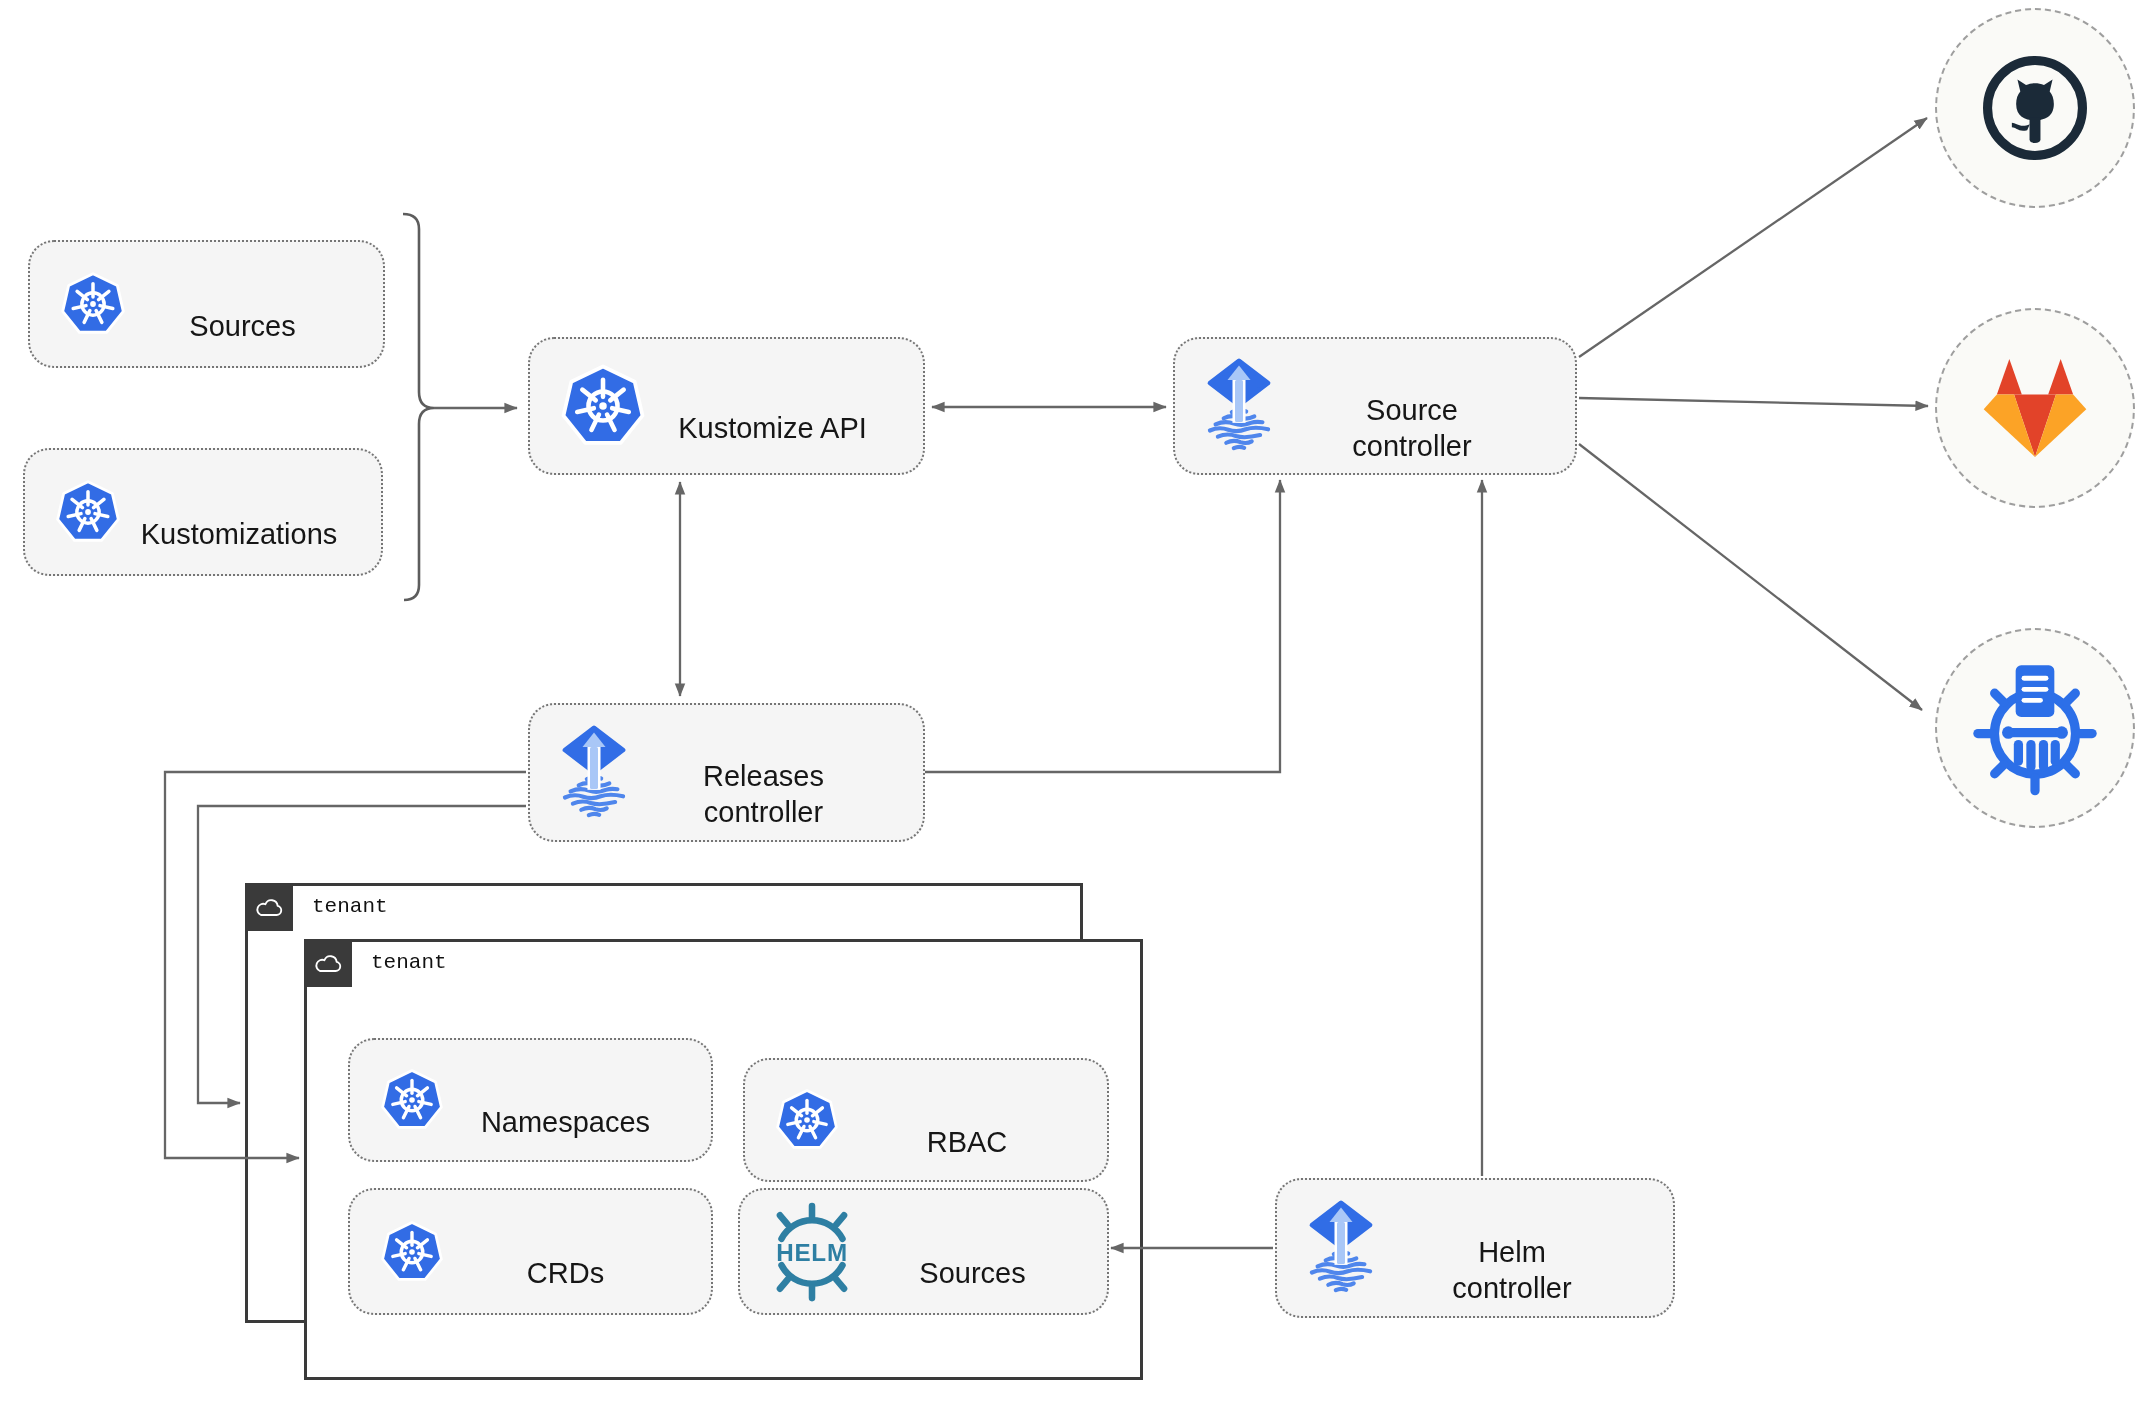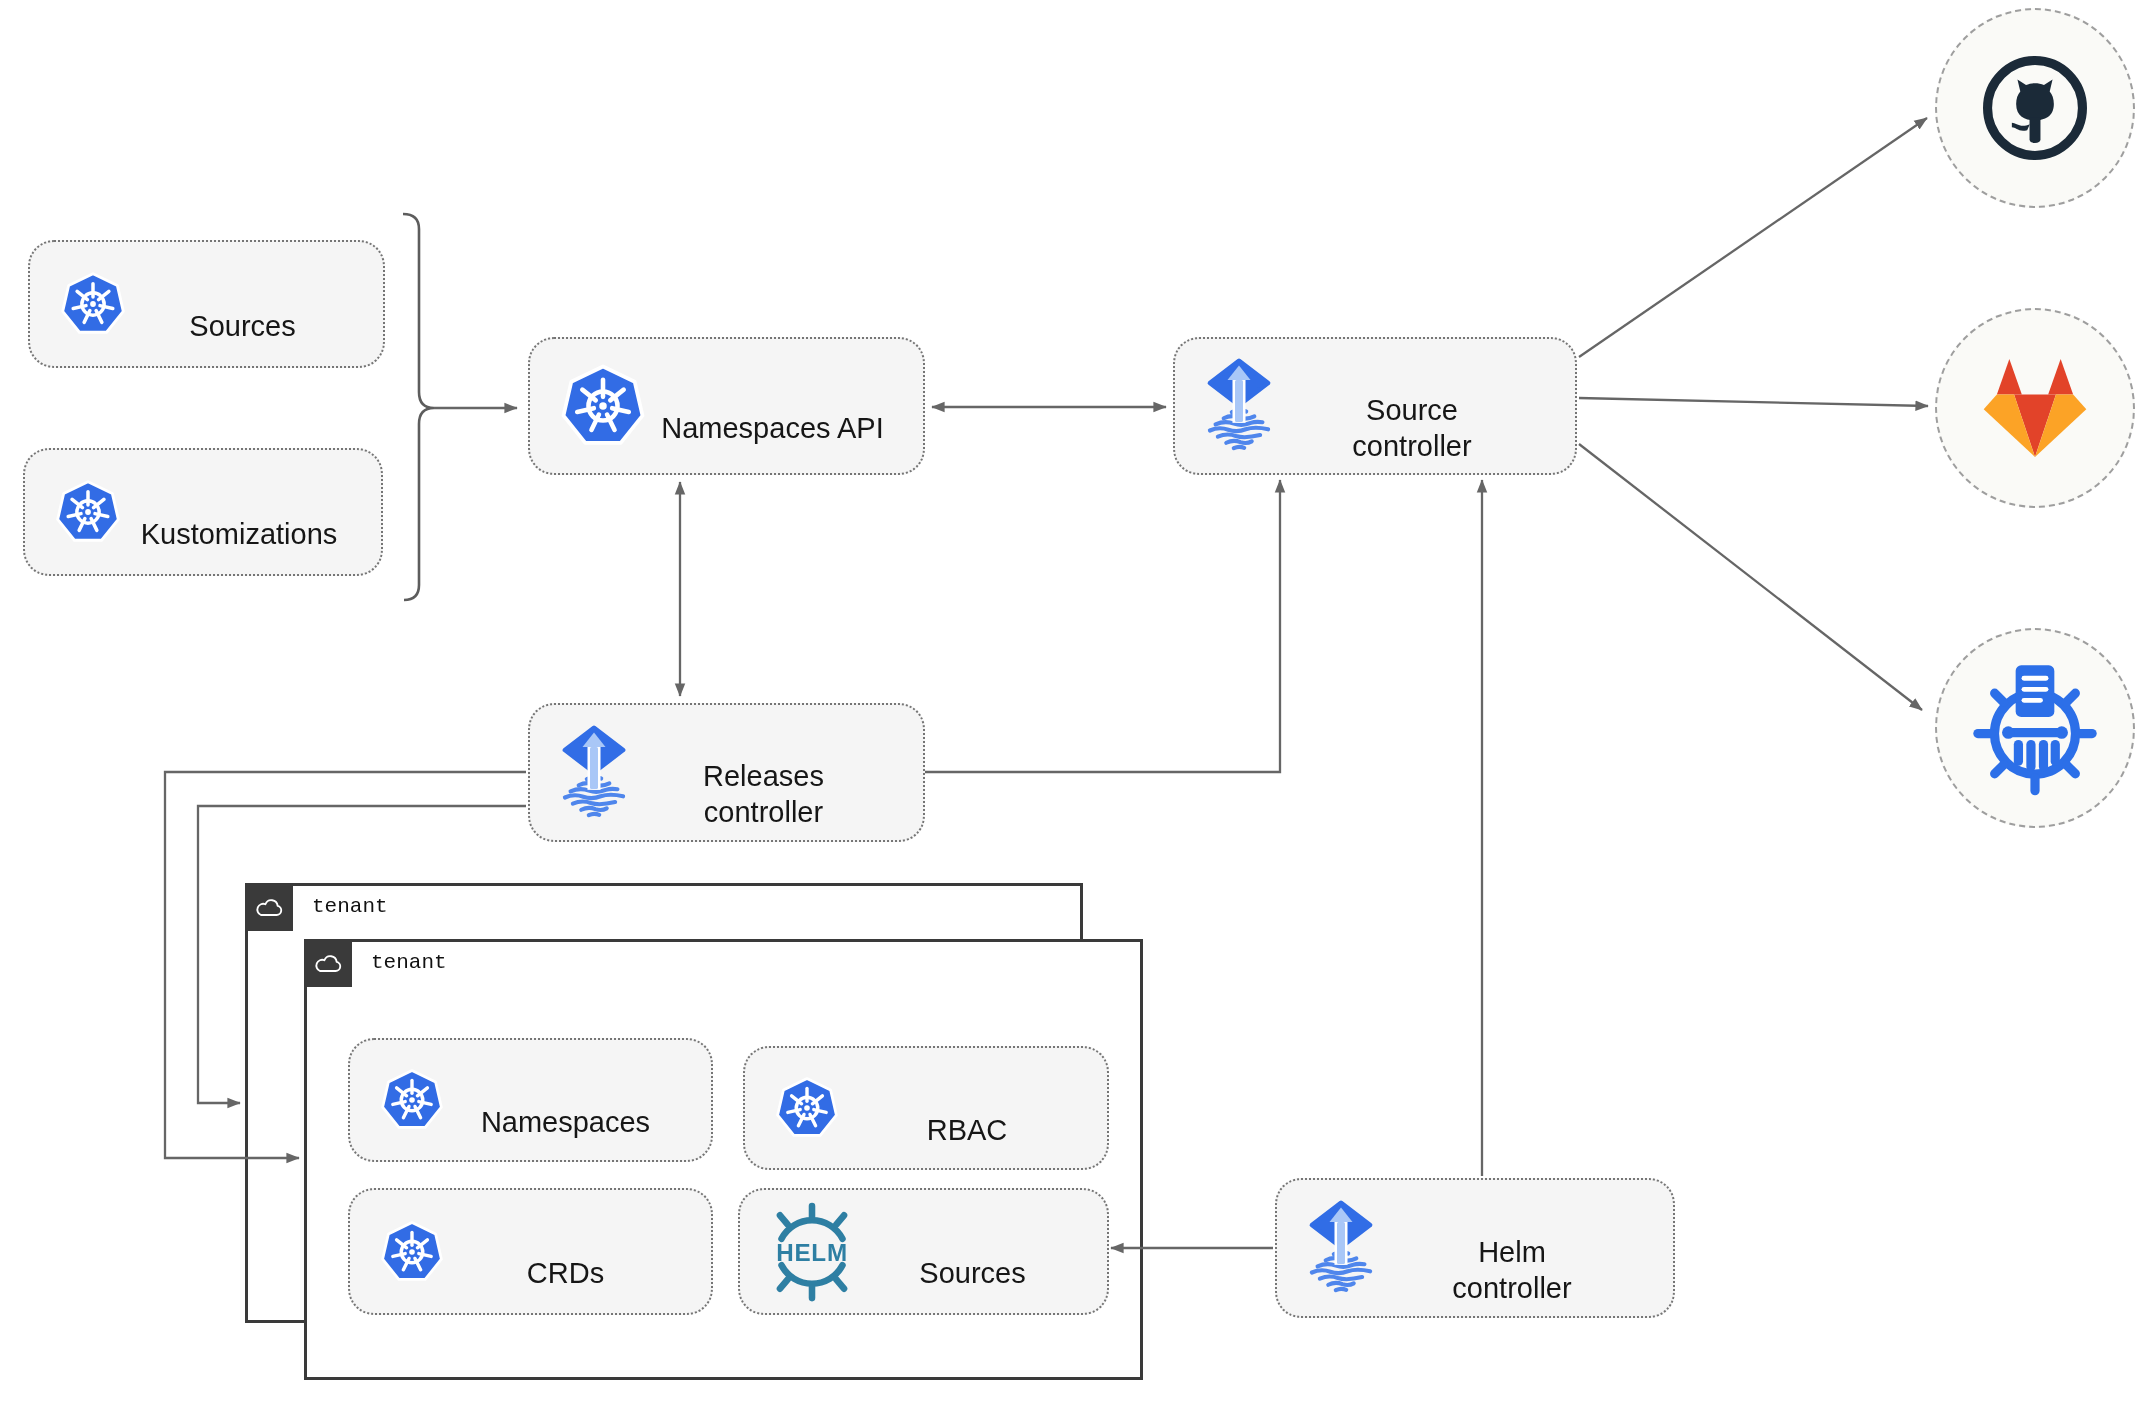--- a/index.html
+++ b/index.html
@@ -93,21 +93,21 @@
             <line x1="11.7" y1="24.9" x2="14.5" y2="19.2"></line>
               <line x1="6.4" y1="18.2" x2="12.6" y2="16.8"></line>
             <line x1="8.3" y1="9.9" x2="13.3" y2="13.9"></line>
           </g>
           <circle class="k8s-hub" cx="16" cy="16" r="1.4"></circle>
         </svg>
       </span>
       <span class="lbl">Namespaces</span>
     </div>
 
-    <div class="node" style="left:436px;top:104px;width:366px;height:124px;gap:12px;">
+    <div class="node" style="left:436px;top:116px;width:366px;height:124px;gap:12px;">
       <span class="icon">
         <svg viewBox="0 0 32 32" width="64" height="64">
           <polygon class="k8s-hept" points="16,1.3 27.8,7 30.7,19.6 22.6,29.7 9.4,29.7 1.3,19.6 4.2,7"></polygon>
           <g class="k8s-wheel">
             <circle cx="16" cy="16" r="5.4"></circle>
             <line x1="16" y1="6.2" x2="16" y2="12.6"></line>
               <line x1="23.7" y1="9.9" x2="18.7" y2="13.9"></line>
             <line x1="25.6" y1="18.2" x2="19.4" y2="16.8"></line>
               <line x1="20.3" y1="24.9" x2="17.5" y2="19.2"></line>
             <line x1="11.7" y1="24.9" x2="14.5" y2="19.2"></line>
@@ -210,21 +210,21 @@
             <line x1="23.7" y1="9.9" x2="18.7" y2="13.9"></line>
           <line x1="25.6" y1="18.2" x2="19.4" y2="16.8"></line>
             <line x1="20.3" y1="24.9" x2="17.5" y2="19.2"></line>
           <line x1="11.7" y1="24.9" x2="14.5" y2="19.2"></line>
             <line x1="6.4" y1="18.2" x2="12.6" y2="16.8"></line>
           <line x1="8.3" y1="9.9" x2="13.3" y2="13.9"></line>
         </g>
         <circle class="k8s-hub" cx="16" cy="16" r="1.4"></circle>
       </svg>
     </span>
-    <span class="lbl">Namespaces API</span>
+    <span class="lbl">Kustomize API</span>
   </div>
 
   <div class="node" style="left:1173px;top:337px;width:404px;height:138px;">
     <span class="icon">
       <svg viewBox="0 0 44 64" width="68" height="98">
         <polygon class="flux-diamond" points="22,2.5 41,17 22,31.5 3,17"></polygon>
         <g class="flux-wave">
           <path d="M17.3,36 q4.7,-2.2 9.4,-0.4"></path>
           <path d="M12,40 q5,-2.4 10,-0.5 q5,1.7 10,-0.7"></path>
           <path d="M6.7,44 q6,-2.6 12,-0.5 q5.5,1.8 11,-0.5 q3.3,-1.1 7.6,-0.4"></path>

